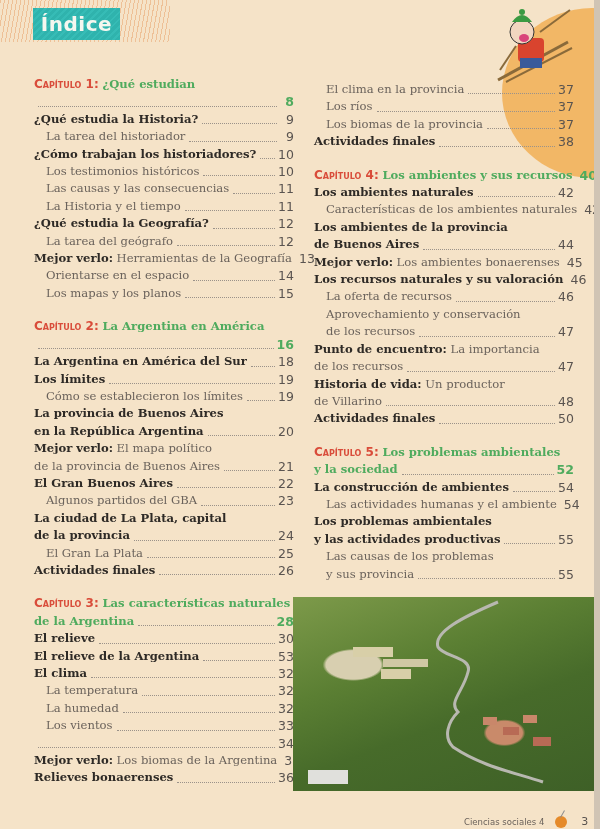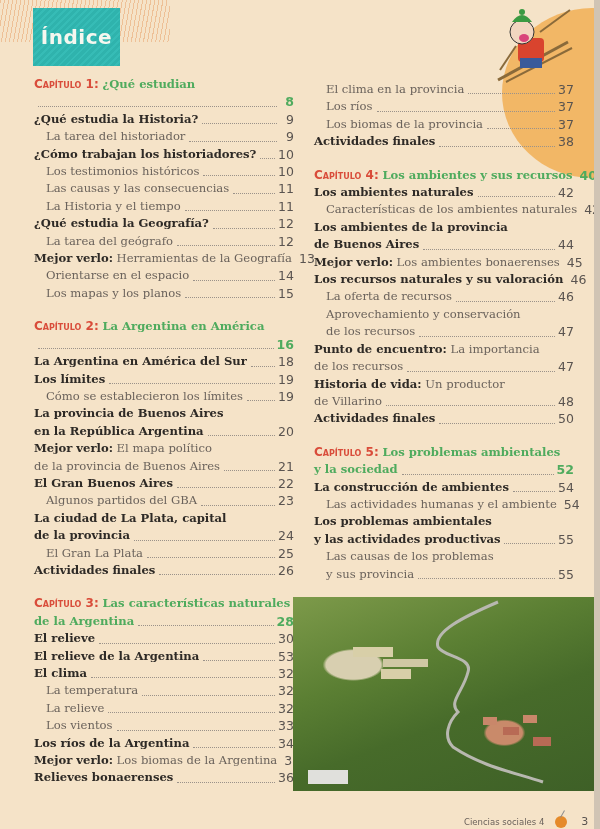--- a/index.html
+++ b/index.html
@@ -7,21 +7,21 @@
     width:600px; height:829px; overflow:hidden; position:relative;
     background:#f5e3c8;
     font-family:"DejaVu Serif", serif;
     color:#2e2a26;
   }
   .stripes {
     position:absolute; left:0; top:0; width:170px; height:42px;
     background: repeating-linear-gradient(100deg, rgba(230,150,90,0.45) 0 1px, transparent 1px 4px);
   }
   .index-tab {
-    position:absolute; left:33px; top:8px; width:87px; height:58px;
+    position:absolute; left:33px; top:8px; width:87px; height:32px;
     background: repeating-linear-gradient(135deg, #2fb3ad 0 3px, #36bcb6 3px 5px);
     color:#f5f7ef; font-family:"DejaVu Sans", sans-serif; font-weight:bold;
     font-size:20px; display:flex; align-items:center; justify-content:center;
     letter-spacing:0.5px;
   }
   .orange-circle {
     position:absolute; left:502px; top:8px; width:180px; height:170px;
     border-radius:50%; background:#f2b15b; opacity:0.9;
   }
   .skier { position:absolute; left:478px; top:2px; width:96px; height:82px; }
@@ -218,31 +218,30 @@
       <span class="text bold">El clima</span>
       <span class="dots"></span>
       <span class="page ">32</span>
     </div>
     <div class="entry">
       <span class="text sub">La temperatura</span>
       <span class="dots"></span>
       <span class="page ">32</span>
     </div>
     <div class="entry">
-      <span class="text sub">La relieve</span>
+      <span class="text sub">La humedad</span>
       <span class="dots"></span>
       <span class="page ">32</span>
     </div>
     <div class="entry">
       <span class="text sub">Los vientos</span>
       <span class="dots"></span>
       <span class="page ">33</span>
     </div>
     <div class="entry">
-      <span class="text bold">Los ríos de la Argentina</span>
       <span class="dots"></span>
       <span class="page ">34</span>
     </div>
     <div class="entry">
       <span class="text "><span class="bold">Mejor verlo:</span> <span class="light">Los biomas de la Argentina</span></span>
       <span class="dots"></span>
       <span class="page ">35</span>
     </div>
     <div class="entry">
       <span class="text bold">Relieves bonaerenses</span>

